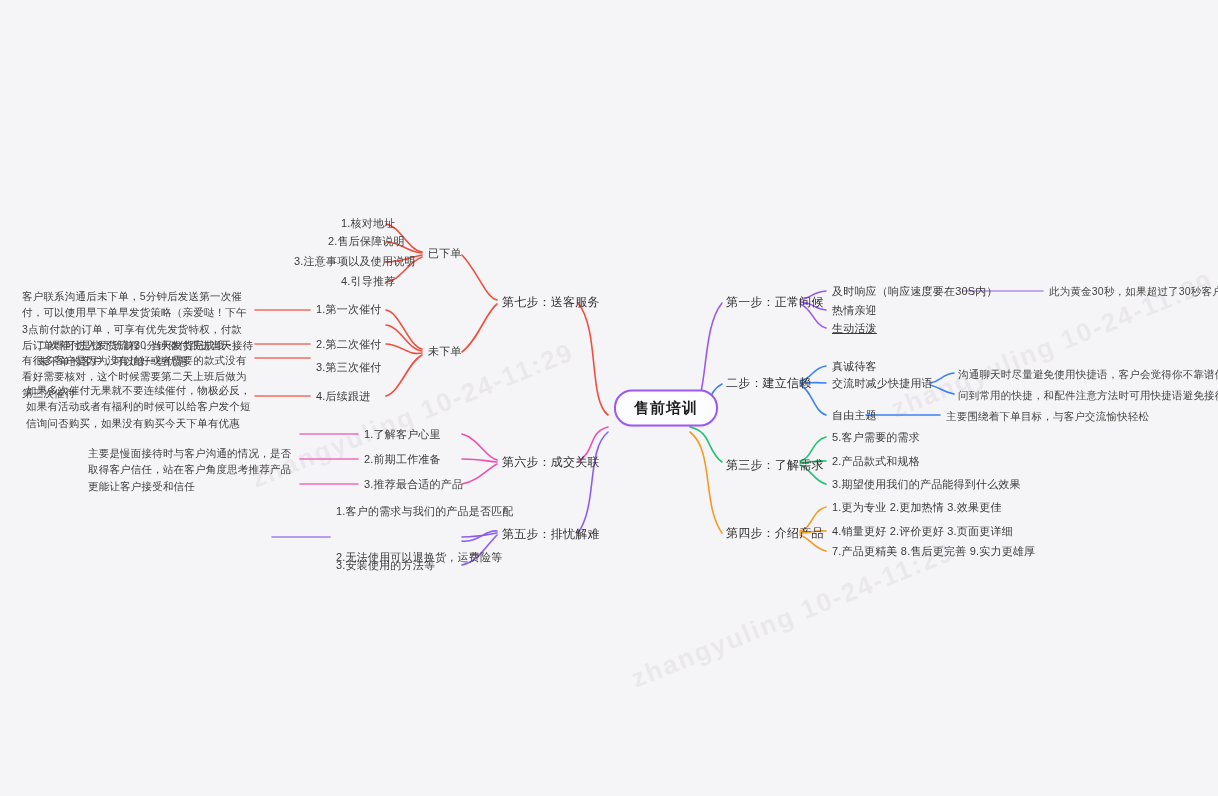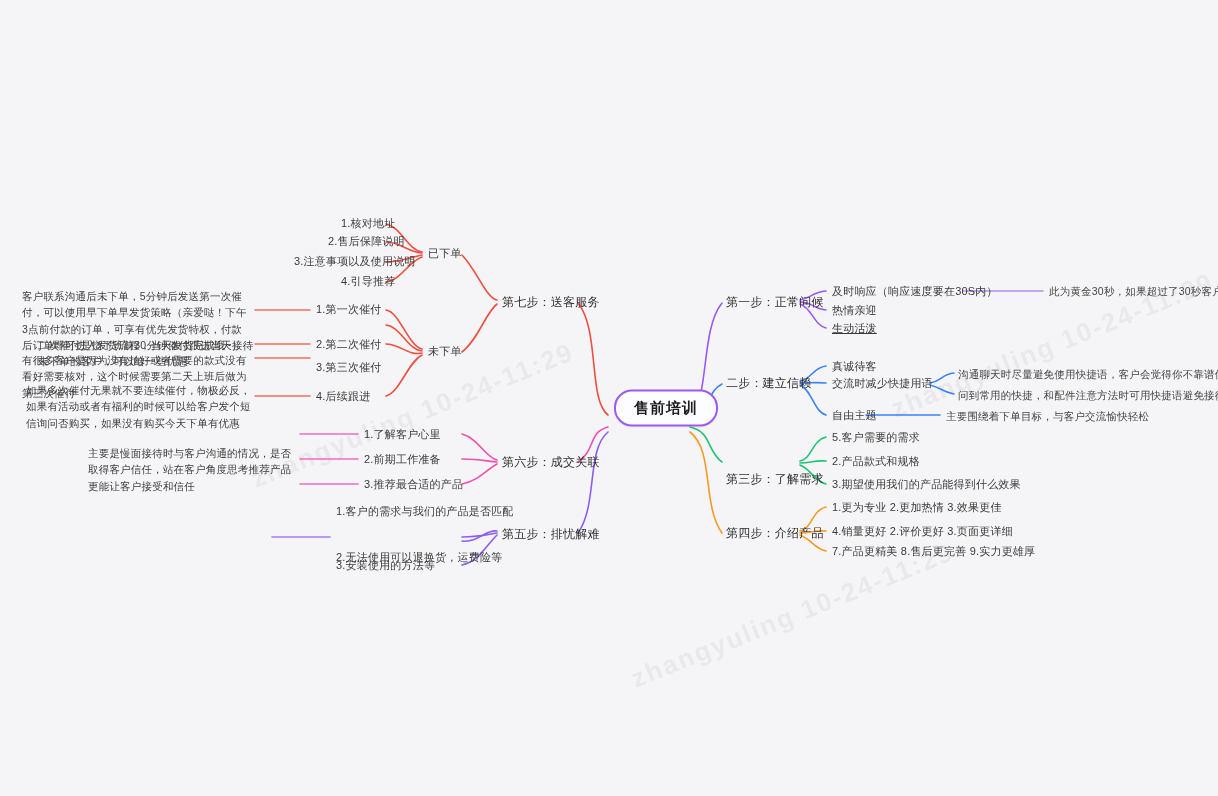--- a/index.html
+++ b/index.html
@@ -131,21 +131,21 @@
   <div class="node lvl2" style="left:832px;top:321px;text-decoration:underline;">生动活泼</div>
 
   <div class="node lvl1" style="left:726px;top:375px;">二步：建立信赖</div>
   <div class="node lvl2" style="left:832px;top:359px;">真诚待客</div>
   <div class="node lvl2" style="left:832px;top:376px;">交流时减少快捷用语</div>
   <div class="node lvl3" style="left:958px;top:367px;">沟通聊天时尽量避免使用快捷语，客户会觉得你不靠谱像个机器人</div>
   <div class="node lvl3" style="left:958px;top:388px;">问到常用的快捷，和配件注意方法时可用快捷语避免接待时长过长</div>
   <div class="node lvl2" style="left:832px;top:408px;">自由主题</div>
   <div class="node lvl3" style="left:946px;top:409px;">主要围绕着下单目标，与客户交流愉快轻松</div>
 
-  <div class="node lvl1" style="left:726px;top:471px;">第三步：了解需求</div>
+  <div class="node lvl1" style="left:726px;top:457px;">第三步：了解需求</div>
   <div class="node lvl2" style="left:832px;top:430px;">5.客户需要的需求</div>
   <div class="node lvl2" style="left:832px;top:454px;">2.产品款式和规格</div>
   <div class="node lvl2" style="left:832px;top:477px;">3.期望使用我们的产品能得到什么效果</div>
 
   <div class="node lvl1" style="left:726px;top:525px;">第四步：介绍产品</div>
   <div class="node lvl2" style="left:832px;top:500px;">1.更为专业  2.更加热情  3.效果更佳</div>
   <div class="node lvl2" style="left:832px;top:524px;">4.销量更好  2.评价更好  3.页面更详细</div>
   <div class="node lvl2" style="left:832px;top:544px;">7.产品更精美  8.售后更完善  9.实力更雄厚</div>
 
   <div class="node lvl1" style="left:502px;top:294px;">第七步：送客服务</div>

